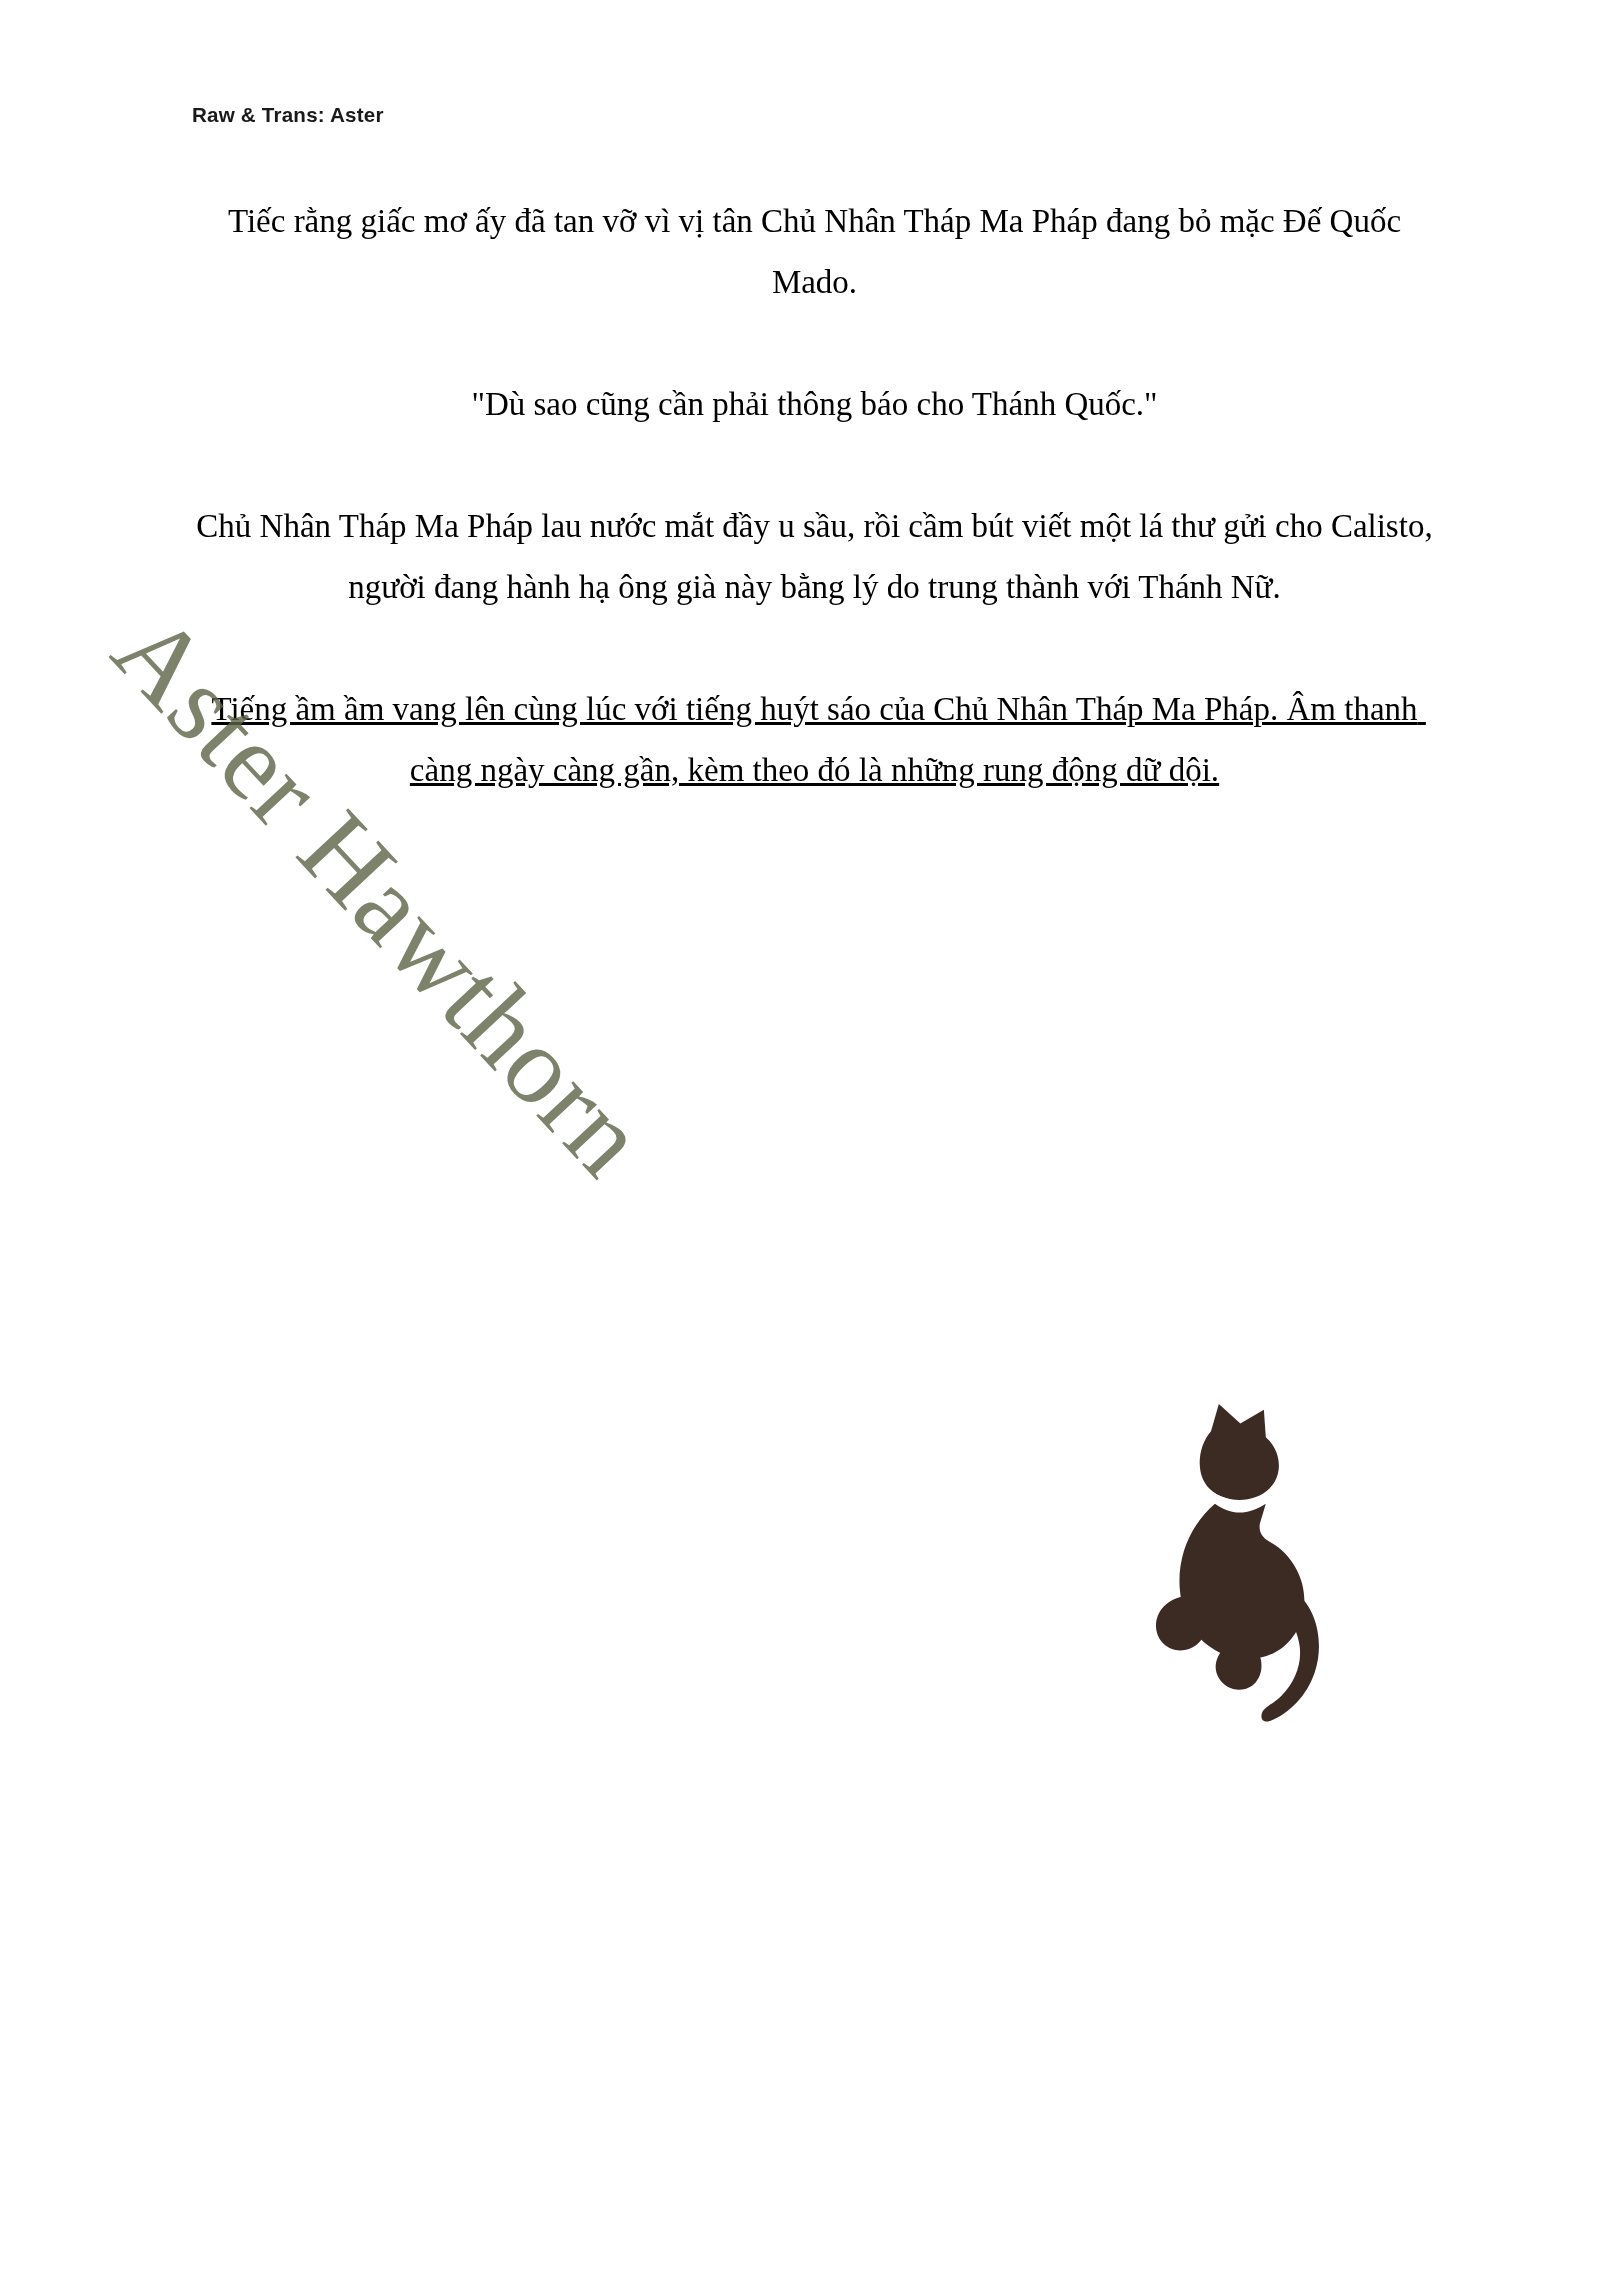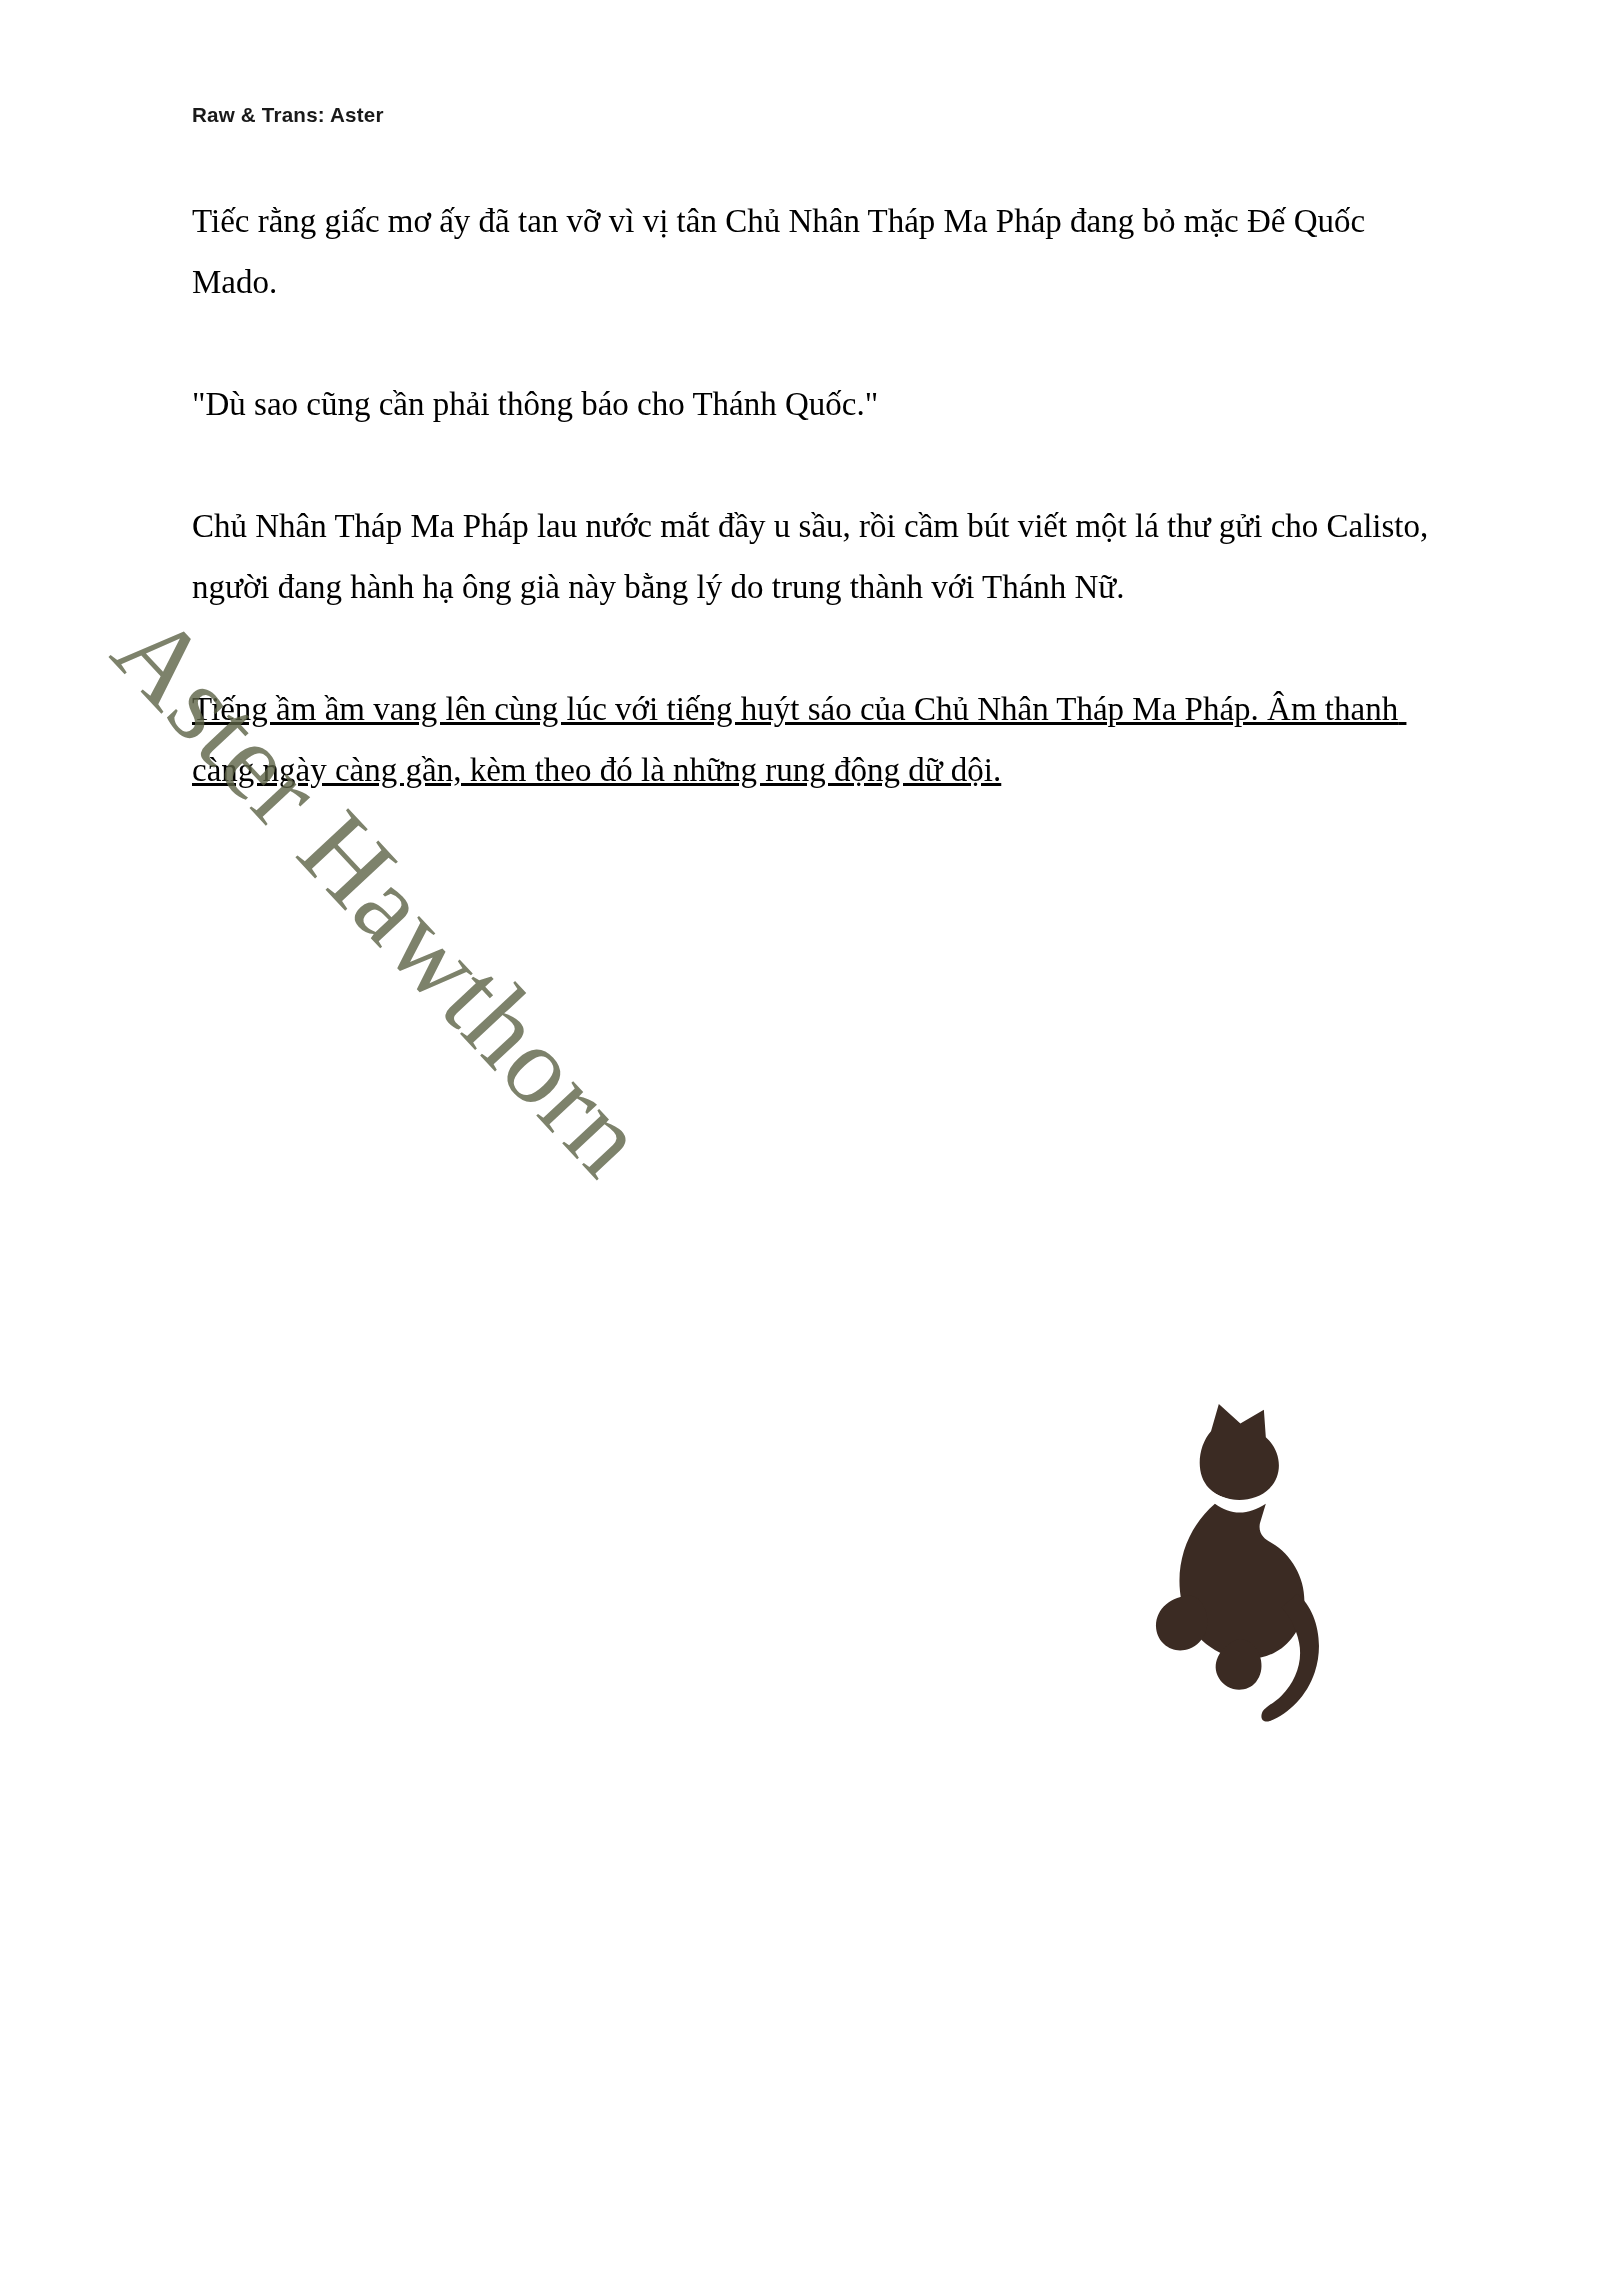--- a/index.html
+++ b/index.html
@@ -23,20 +23,21 @@
     font-size: 20.6px;
     font-weight: bold;
     color: #1a1a1a;
     letter-spacing: 0.2px;
   }
   .body-text {
     position: absolute;
     top: 191px;
     left: 192px;
     width: 1245px;
+    text-align: center;
   }
   .para {
     font-family: "Liberation Serif", serif;
     font-size: 33px;
     line-height: 1.85;
     color: #000000;
     margin: 0 0 61px 0;
     white-space: pre-wrap;
   }
   .para:last-child { margin-bottom: 0; text-decoration: underline; }

